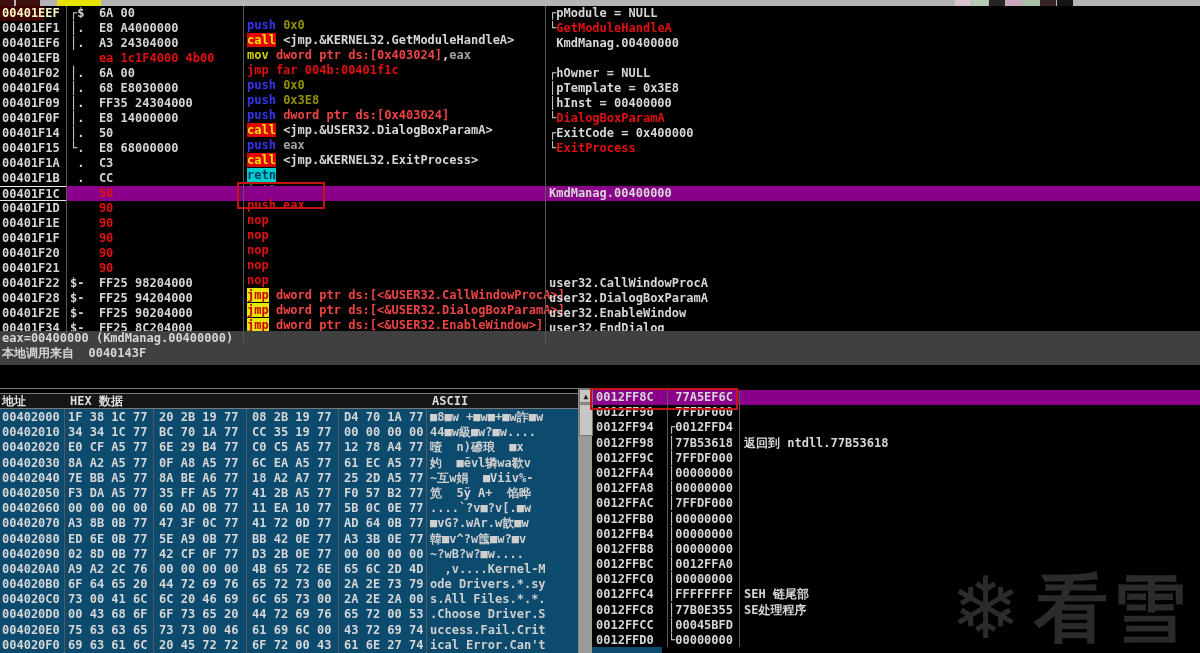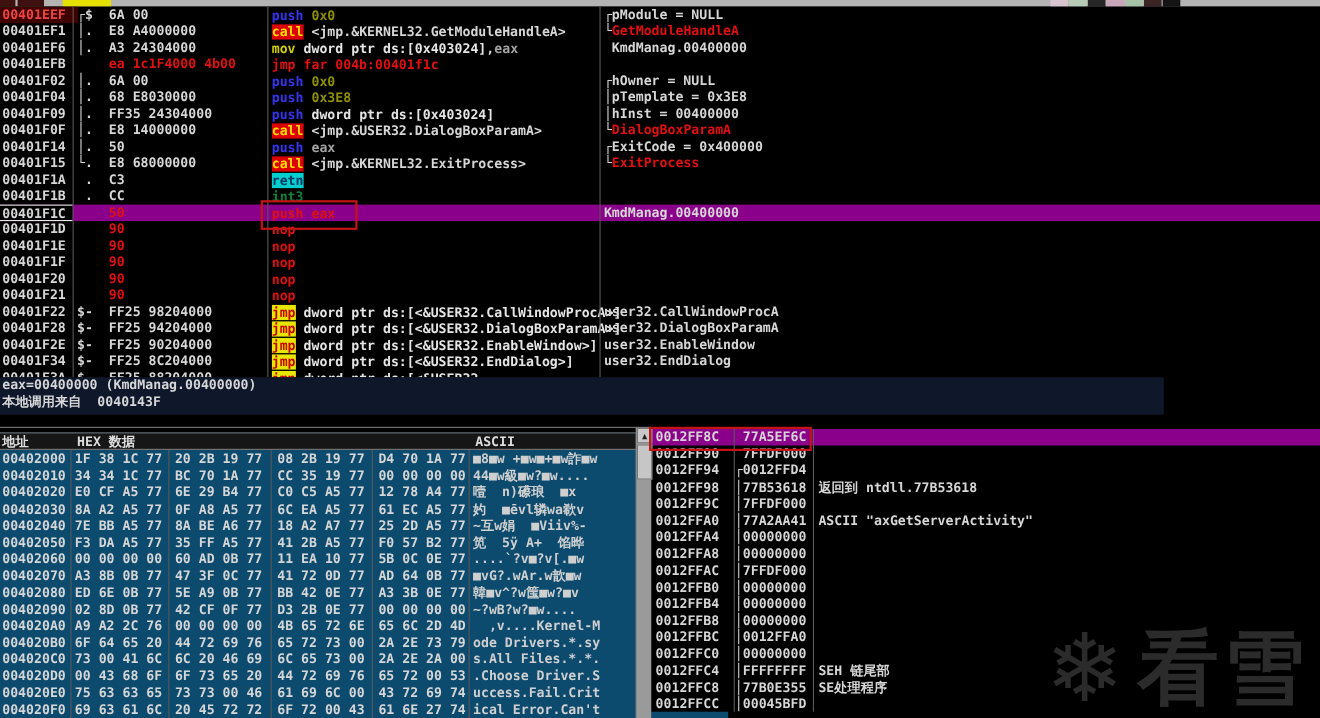--- a/index.html
+++ b/index.html
@@ -9,41 +9,41 @@
   
   #toolbar{position:absolute;top:0;left:0;width:1200px;height:6px;background:#b4b4b4}
   .tseg{position:absolute;top:0;height:6px}
 
   
   #disasm{position:absolute;top:6px;left:0;width:1200px;height:337px;overflow:hidden;background:#000}
   .drow{position:relative;height:15px;line-height:15px;white-space:pre}
   .drow.hl{background:var(--highlight,#8b008b)}
   .dc-addr{position:absolute;left:0;top:0;width:66px;height:15px;padding-left:2px;color:#d6d6d6}
   .drow.hl .dc-addr{background:#000;border-top:1px solid #e8e8e8;border-bottom:1px solid #e8e8e8}
-  .dc-addr.origin{color:#ef4444;background:#3f0000;width:71px}
+  .dc-addr.origin{color:#fef9c3;background:#3f0000;width:44px}
   .dc-bytes{position:absolute;left:70px;top:0;height:15px}
-  .dc-instr{position:absolute;left:247px;top:1px;width:320px;height:15px;overflow:hidden}
+  .dc-instr{position:absolute;left:247px;top:12px;width:320px;height:15px;overflow:hidden}
   .dc-cmt{position:absolute;left:549px;top:0;right:2px;height:15px;overflow:hidden}
   .vsep{position:absolute;top:0;width:1px;background:#585858;z-index:5}
 
   
   .sg-w{color:#d6d6d6}
   .sg-r{color:#e01010}
   .sg-dr{color:#15803d}
   .sg-b{color:#3535f0}
   .sg-y{color:#cfcf00}
-  .sg-m{color:#e5e5e5}
+  .sg-m{color:#ef4444}
   .sg-g{color:#a3a3a3}
   .sg-o{color:#8f8f00}
   .sg-call{background:#dd0000;color:#ffe000}
   .sg-jmp{background:#e6e600;color:#cc0000}
   .sg-ret{background:#00cfcf;color:#003a66}
 
   
-  #info{position:absolute;top:343px;left:0;width:1058px;height:34px;background:#0f172a}
+  #info{position:absolute;top:331px;left:0;width:1200px;height:34px;background:#404040}
   .iline{height:15px;line-height:15px;white-space:pre;padding-left:2px;color:#d6d6d6}
 
   
   #dump{position:absolute;top:393px;left:0;width:662px;height:264px;overflow:hidden;background:#0c4a6e}
   #dump-header{position:absolute;top:0;left:0;width:578px;height:16px;background:#161616;border-top:1px solid #7a7a7a;border-bottom:1px solid #7a7a7a;line-height:14px;color:#dedede;z-index:6}
   .hh{position:absolute;top:0;white-space:pre}
   #hexrows{position:absolute;top:17px;left:0;width:578px}
   .hrow{position:relative;height:15.2px;line-height:15.2px;white-space:pre}
   .hc{position:absolute;top:0}
   .hc-addr{left:2px}
@@ -168,21 +168,20 @@
   <div class="thumb"></div>
 </div>
 
 <div id="stack">
   <div>
       <div class="srow hl"><div class="sc sc-addr">0012FF8C</div><div class="sc sc-val"> 77A5EF6C</div></div>
       <div class="srow"><div class="sc sc-addr">0012FF90</div><div class="sc sc-val"> 7FFDF000</div><div class="sc sc-cmt"></div></div>
       <div class="srow"><div class="sc sc-addr">0012FF94</div><div class="sc sc-val">┌0012FFD4</div><div class="sc sc-cmt"></div></div>
       <div class="srow"><div class="sc sc-addr">0012FF98</div><div class="sc sc-val">│77B53618</div><div class="sc sc-cmt">返回到 ntdll.77B53618</div></div>
       <div class="srow"><div class="sc sc-addr">0012FF9C</div><div class="sc sc-val">│7FFDF000</div><div class="sc sc-cmt"></div></div>
-      <div class="srow"><div class="sc sc-addr">0012FFA0</div><div class="sc sc-val">│77A2AA41</div><div class="sc sc-cmt">ASCII "axGetServerActivity"</div></div>
       <div class="srow"><div class="sc sc-addr">0012FFA4</div><div class="sc sc-val">│00000000</div><div class="sc sc-cmt"></div></div>
       <div class="srow"><div class="sc sc-addr">0012FFA8</div><div class="sc sc-val">│00000000</div><div class="sc sc-cmt"></div></div>
       <div class="srow"><div class="sc sc-addr">0012FFAC</div><div class="sc sc-val">│7FFDF000</div><div class="sc sc-cmt"></div></div>
       <div class="srow"><div class="sc sc-addr">0012FFB0</div><div class="sc sc-val">│00000000</div><div class="sc sc-cmt"></div></div>
       <div class="srow"><div class="sc sc-addr">0012FFB4</div><div class="sc sc-val">│00000000</div><div class="sc sc-cmt"></div></div>
       <div class="srow"><div class="sc sc-addr">0012FFB8</div><div class="sc sc-val">│00000000</div><div class="sc sc-cmt"></div></div>
       <div class="srow"><div class="sc sc-addr">0012FFBC</div><div class="sc sc-val">│0012FFA0</div><div class="sc sc-cmt"></div></div>
       <div class="srow"><div class="sc sc-addr">0012FFC0</div><div class="sc sc-val">│00000000</div><div class="sc sc-cmt"></div></div>
       <div class="srow"><div class="sc sc-addr">0012FFC4</div><div class="sc sc-val">│FFFFFFFF</div><div class="sc sc-cmt">SEH 链尾部</div></div>
       <div class="srow"><div class="sc sc-addr">0012FFC8</div><div class="sc sc-val">│77B0E355</div><div class="sc sc-cmt">SE处理程序</div></div>

